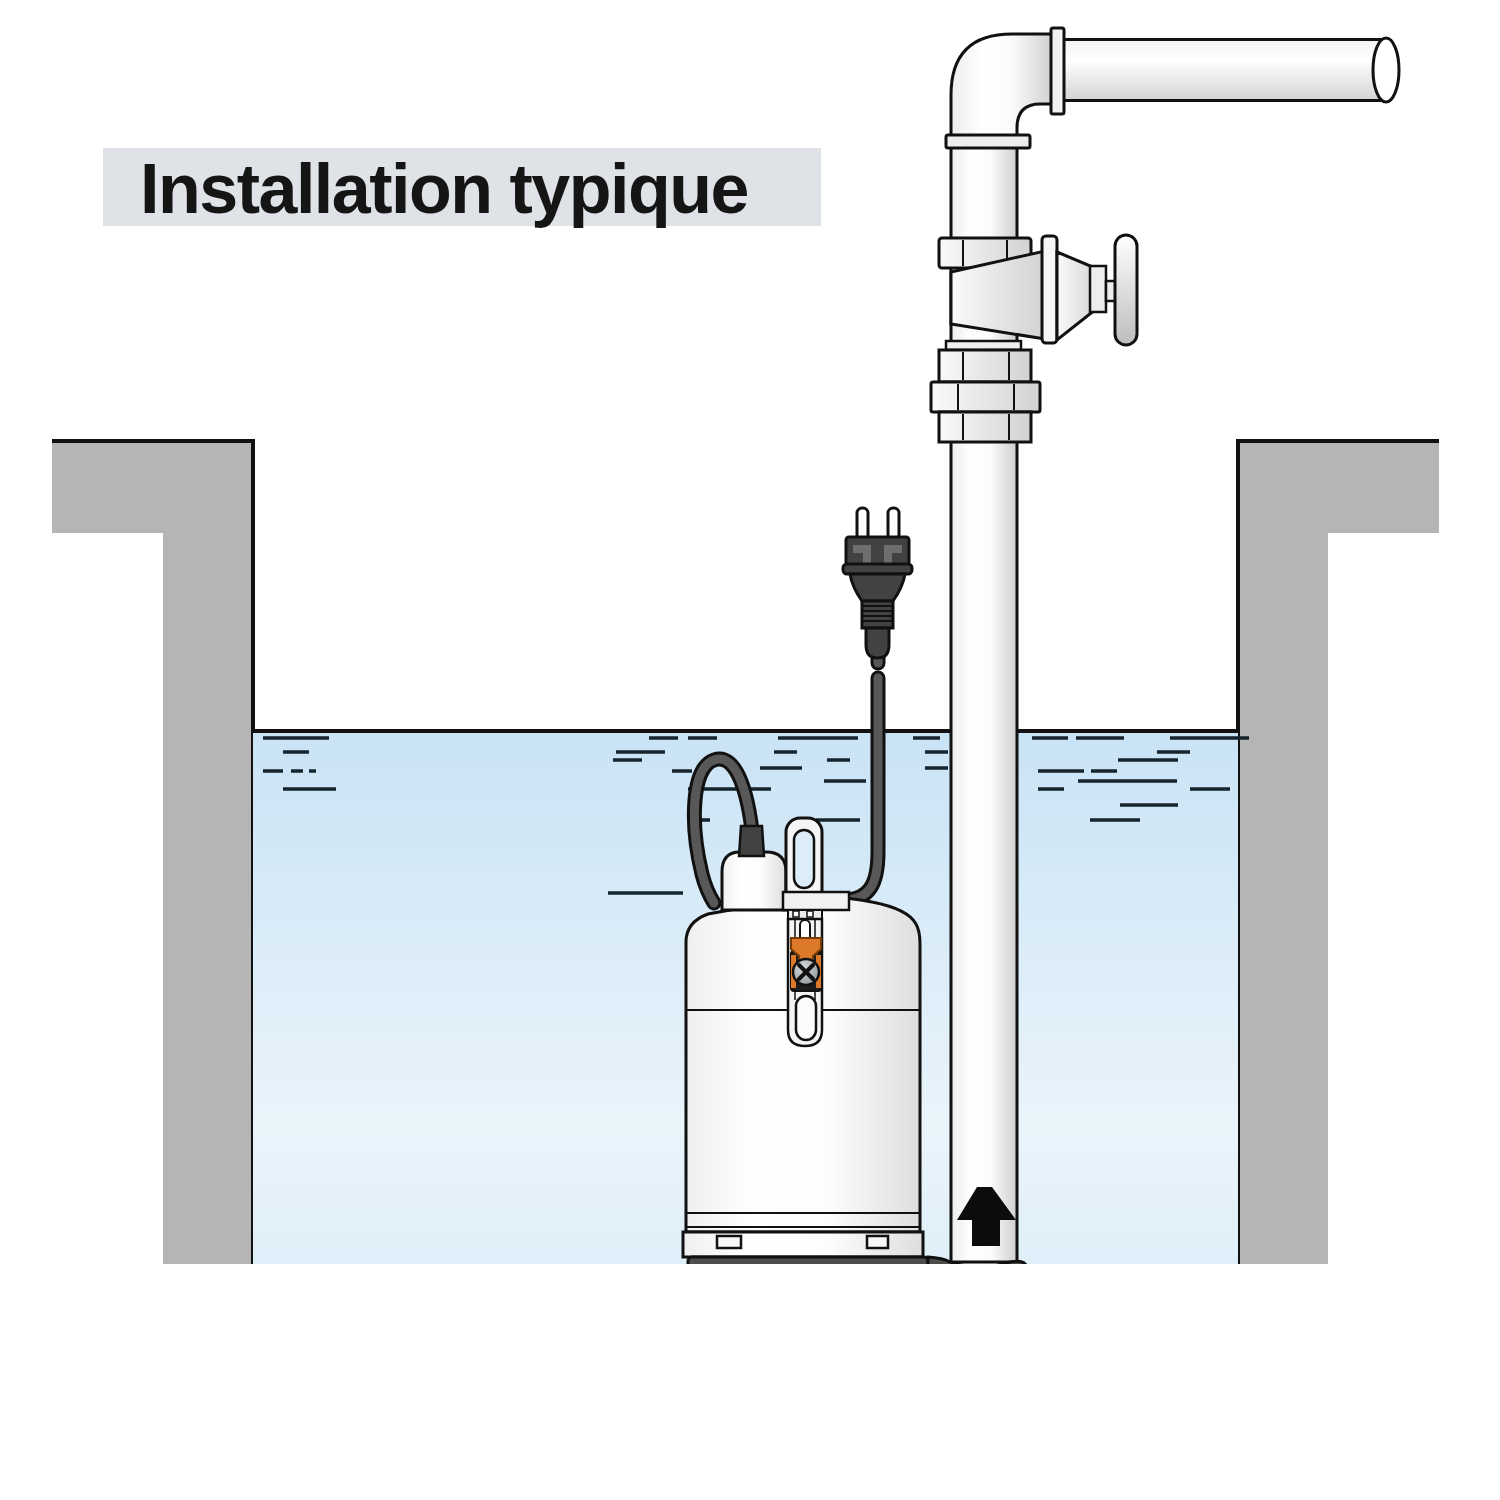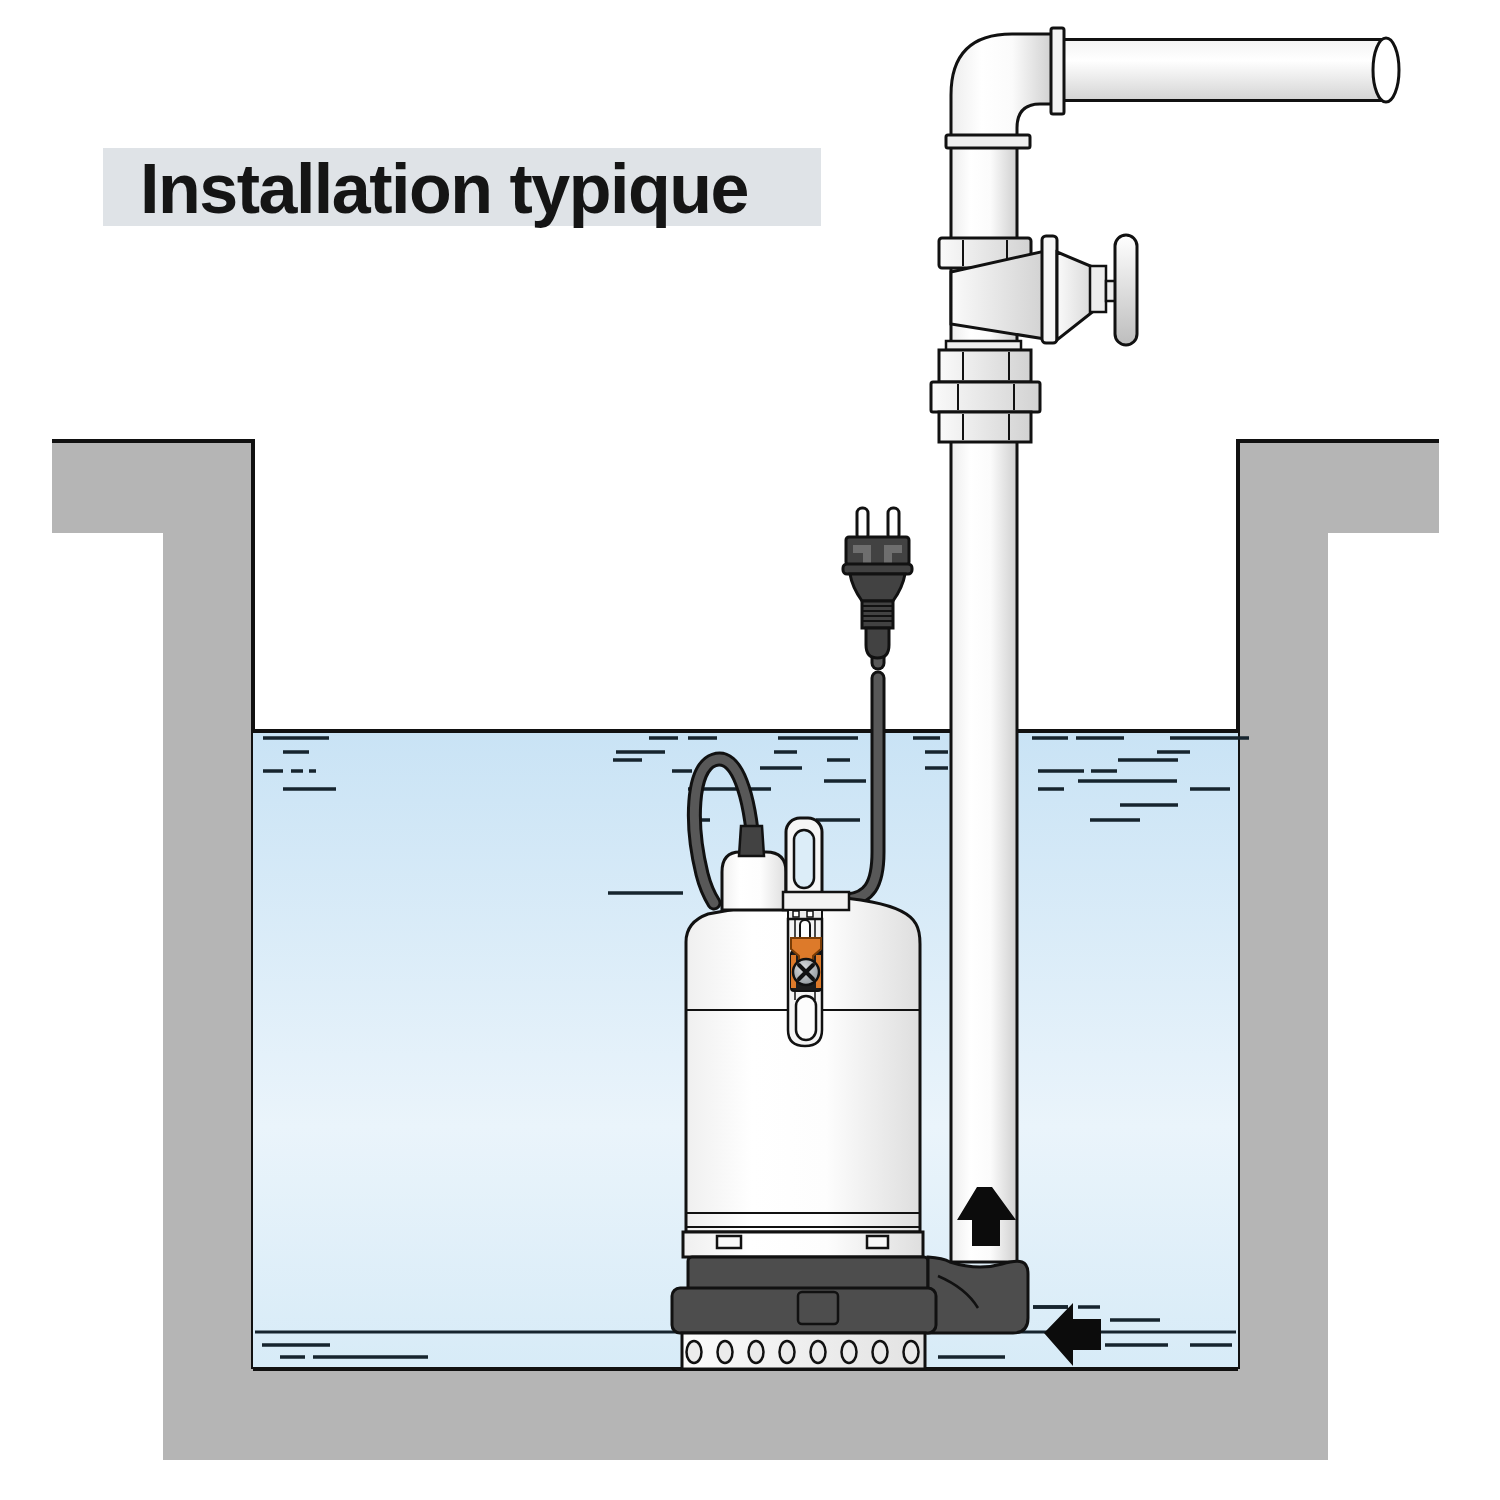--- a/index.html
+++ b/index.html
@@ -1,16 +1,16 @@
 <!DOCTYPE html>
 <html style="--line: #111111; --text: #151515; --panel: #dfe3e7; --water: #c9e3f5; --water_light: #eaf4fb; --water_line: #16242e; --wall: #b5b5b5; --pump_dark: #4d4d4d; --plug_dark: #424242; --cord: #585858; --orange: #dd7a2a; --arrow: #0c0c0c;"><head>
 <meta charset="utf-8">
 <style>
   html,body{margin:0;padding:0;background:#ffffff;}
-  .stage{position:relative;width:1500px;height:1500px;background:#fff;overflow:hidden;
+  .stage{position:relative;width:1500px;height:1264px;background:#fff;overflow:hidden;
          font-family:"Liberation Sans", sans-serif;text-align:right;}
   svg{display:block;}
   
   .ln{stroke:var(--line);}
   .wall{fill:var(--wall);}
   .waterfill{fill:url(#gradWater);}
   .dash{stroke:var(--water_line);stroke-width:3.5;fill:none;stroke-linecap:butt;}
   .dashthin{stroke:var(--water_line);stroke-width:3;fill:none;}
   .pipeV{fill:url(#gradPipeV);}
   .pipeH{fill:url(#gradPipeH);}

